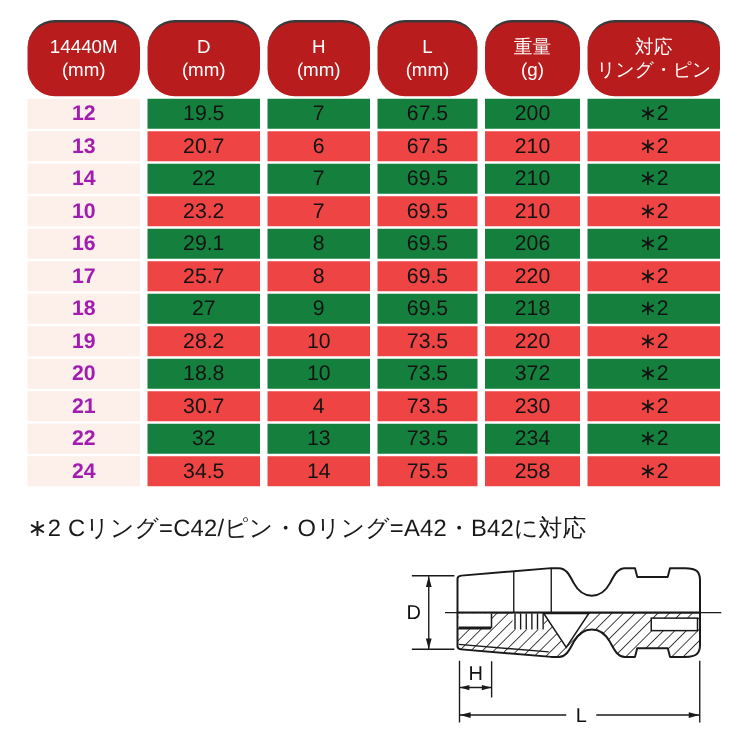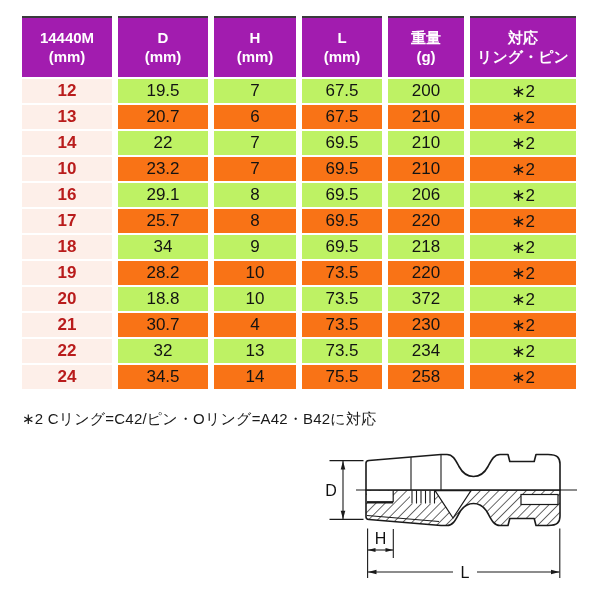--- a/index.html
+++ b/index.html
@@ -8,41 +8,41 @@
     font-family:"Liberation Sans","DejaVu Sans",sans-serif;color:#111;
     overflow:hidden;
   }
   
   .spec{
     position:absolute;left:16px;top:14px;
     border-collapse:separate;border-spacing:6px 2px;
     table-layout:fixed;
   }
   .spec th{
-    background:#a21caf;color:#ffffff;font-weight:bold;
+    background:#b91c1c;color:#ffffff;font-weight:normal;
     font-size:15px;line-height:1.3;text-align:center;vertical-align:middle;
-    height:46px;padding:6px 1px 7px;border-top:2px solid #3a3a3c;
+    height:46px;padding:6px 1px 7px;border-top:2px solid #3a3a3c;border-radius:22px;
   }
   .spec th:nth-child(1){width:88px}
   .spec th:nth-child(2){width:88px}
   .spec th:nth-child(3){width:80px}
   .spec th:nth-child(4){width:78px}
   .spec th:nth-child(5){width:74px}
   .spec th:nth-child(6){width:104px}
   .spec td{
     text-align:center;vertical-align:middle;
     font-size:17px;height:24px;padding:0;color:#131313;
   }
-  .spec td.idcol{background:#fdefe9;font-weight:bold;color:#b91c1c;}
-  .spec tr.stripe td.data{background:#bef264;}
-  .spec tr.plain  td.data{background:#f97316;}
+  .spec td.idcol{background:#fdefe9;font-weight:bold;color:#a21caf;}
+  .spec tr.stripe td.data{background:#15803d;}
+  .spec tr.plain  td.data{background:#ef4444;}
   
   .footnote{
     position:absolute;left:22px;top:410px;
-    font-size:15px;color:#1a1a1a;letter-spacing:0.2px;white-space:nowrap;
+    font-size:19px;color:#1a1a1a;letter-spacing:0.2px;white-space:nowrap;
   }
   
   .drawing{position:absolute;left:281px;top:432px;}
   .drawing text{font-family:"Liberation Sans","DejaVu Sans",sans-serif;font-size:16px;fill:#111;}
 </style>
 </head>
 <body>
 
 <div class="page">
 
@@ -119,21 +119,21 @@
         <tr class="plain">
           <td class="idcol">17</td>
           <td class="data">25.7</td>
           <td class="data">8</td>
           <td class="data">69.5</td>
           <td class="data">220</td>
           <td class="data">∗2</td>
         </tr>
         <tr class="stripe">
           <td class="idcol">18</td>
-          <td class="data">34</td>
+          <td class="data">27</td>
           <td class="data">9</td>
           <td class="data">69.5</td>
           <td class="data">218</td>
           <td class="data">∗2</td>
         </tr>
         <tr class="plain">
           <td class="idcol">19</td>
           <td class="data">28.2</td>
           <td class="data">10</td>
           <td class="data">73.5</td>

